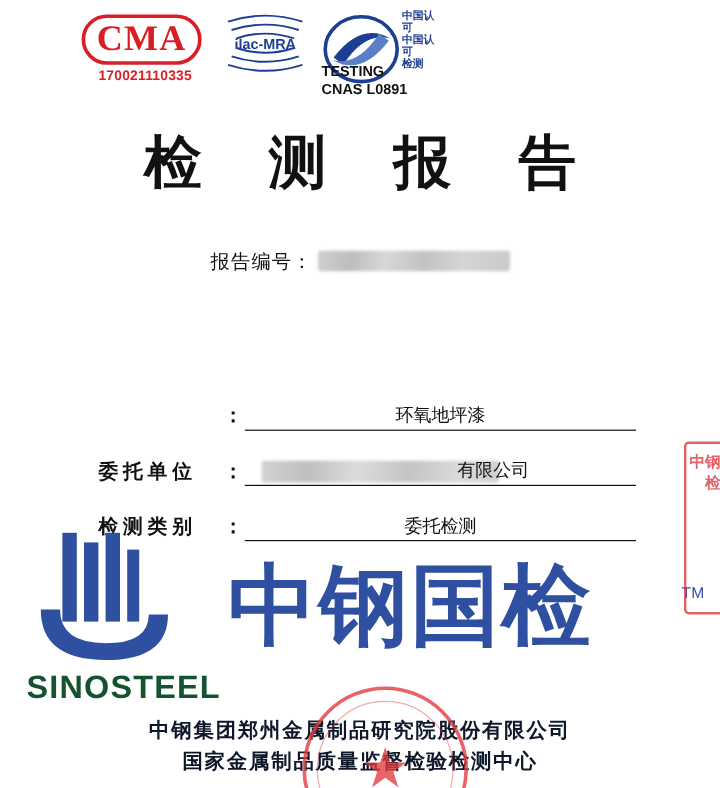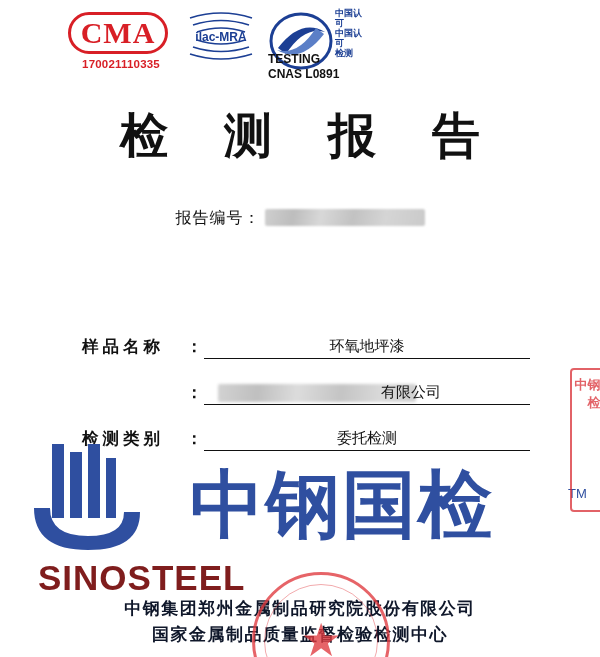--- a/index.html
+++ b/index.html
@@ -239,27 +239,27 @@
   }
   .ss-mark {
     position: absolute;
     left: 8px;
     top: 0px;
     width: 160px;
     height: 120px;
   }
   .ss-word {
     position: absolute;
-    left: 18px;
+    left: 2px;
     top: 120px;
     font-family: "Liberation Sans", sans-serif;
     font-weight: bold;
-    font-size: 35px;
+    font-size: 27px;
     letter-spacing: 1px;
-    color: #7f1d1d;
+    color: #14532d;
   }
   .ss-cn {
     position: absolute;
     left: 170px;
     top: 18px;
     font-family: "Liberation Serif", "DejaVu Serif", serif;
     font-weight: bold;
     font-size: 74px;
     color: #2f4fa0;
     letter-spacing: 2px;
@@ -388,27 +388,27 @@
 
 <div class="doc-title">检 测 报 告</div>
 
 <div class="report-no">
   <span class="label">报告编号：</span><span class="redacted"></span>
 </div>
 
 <div class="fields">
 
   <div class="field-row">
-    <span class="field-label">样品名称</span>
     <span class="field-colon">：</span>
     <span class="field-value">环氧地坪漆</span>
     <span class="field-line"></span>
   </div>
 
   <div class="field-row">
+    <span class="field-label">委托单位</span>
     <span class="field-colon">：</span>
     <span class="field-value">
       <span class="blur-pill"></span>
       <span class="tail">有限公司</span>
     </span>
     <span class="field-line"></span>
   </div>
 
   <div class="field-row">
     <span class="field-label">检测类别</span>

